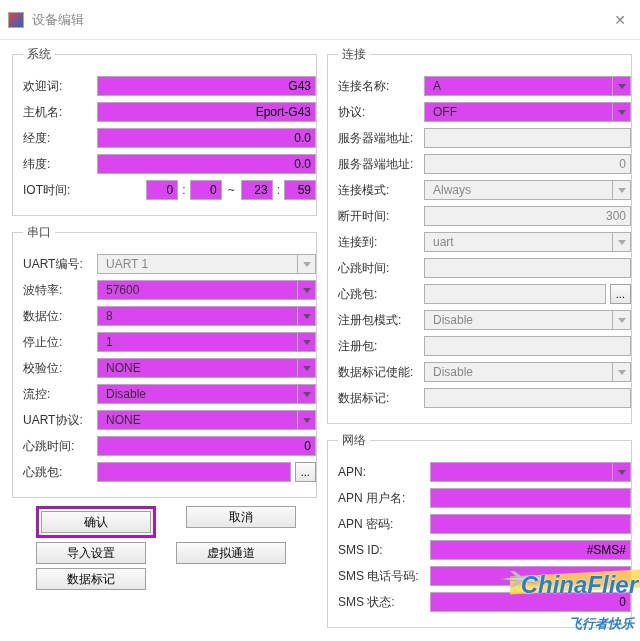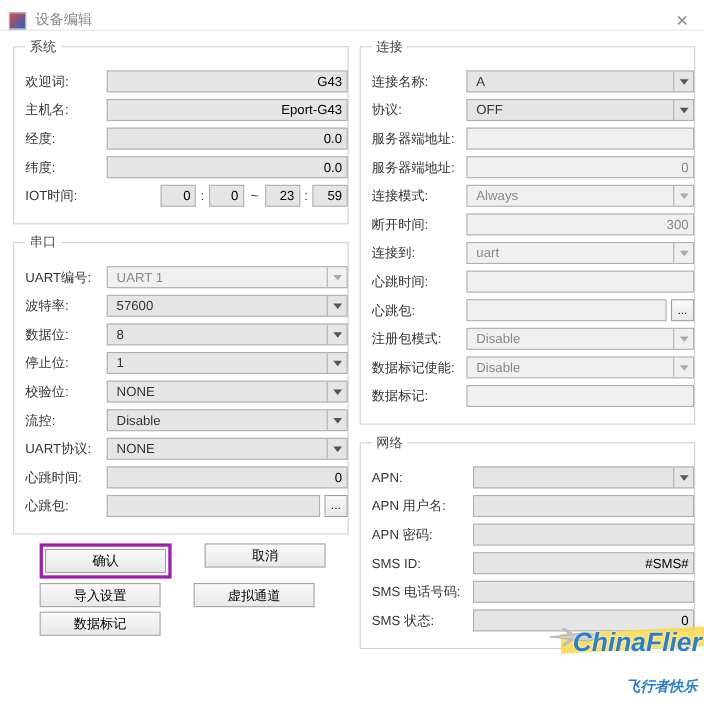--- a/index.html
+++ b/index.html
@@ -8,22 +8,22 @@
   font-size: 12px;
   background: #fff;
   color: #333;
   width: 640px;
   height: 641px;
   position: relative;
   overflow: hidden;
 }
 .titlebar {
   display: flex;
-  align-items: flex-end;
-  height: 28px;
+  align-items: center;
+  height: 40px;
   border-bottom: 1px solid #e5e5e5;
   padding: 0 8px;
 }
 .titlebar .icon {
   width: 16px; height: 16px;
   background: linear-gradient(135deg,#d44,#26c);
   margin-right: 8px;
   border: 1px solid #aaa;
 }
 .titlebar .title { color: #888; font-size: 13px; flex: 1; }
@@ -59,21 +59,21 @@
   display: flex;
   align-items: center;
 }
 input[type="text"], .select {
   width: 100%;
   height: 20px;
   border: 1px solid #b0b0b0;
   padding: 0 4px;
   font-size: 12px;
   font-family: inherit;
-  background: #e5e5e5;
+  background: #d946ef;
 }
 input[type="text"]:disabled, .select.disabled {
   background: #f0f0f0;
   color: #888;
 }
 input[type="text"] { text-align: right; }
 input[type="text"].left { text-align: left; }
 .select {
   text-align: left;
   display: flex;
@@ -393,20 +393,26 @@
       <div class="row">
         <div class="label" style="width:86px">注册包模式:</div>
         <div class="field">
             <div class="select disabled">
               <span class="sel-text">Disable</span>
               <span class="arrow"></span>
             </div>
           </div>
       </div>
       <div class="row">
+        <div class="label" style="width:86px">注册包:</div>
+        <div class="field">
+            <input type="text" class="left" disabled="" value="" style="">
+          </div>
+      </div>
+      <div class="row">
         <div class="label" style="width:86px">数据标记使能:</div>
         <div class="field">
             <div class="select disabled">
               <span class="sel-text">Disable</span>
               <span class="arrow"></span>
             </div>
           </div>
       </div>
       <div class="row">
         <div class="label" style="width:86px">数据标记:</div>

